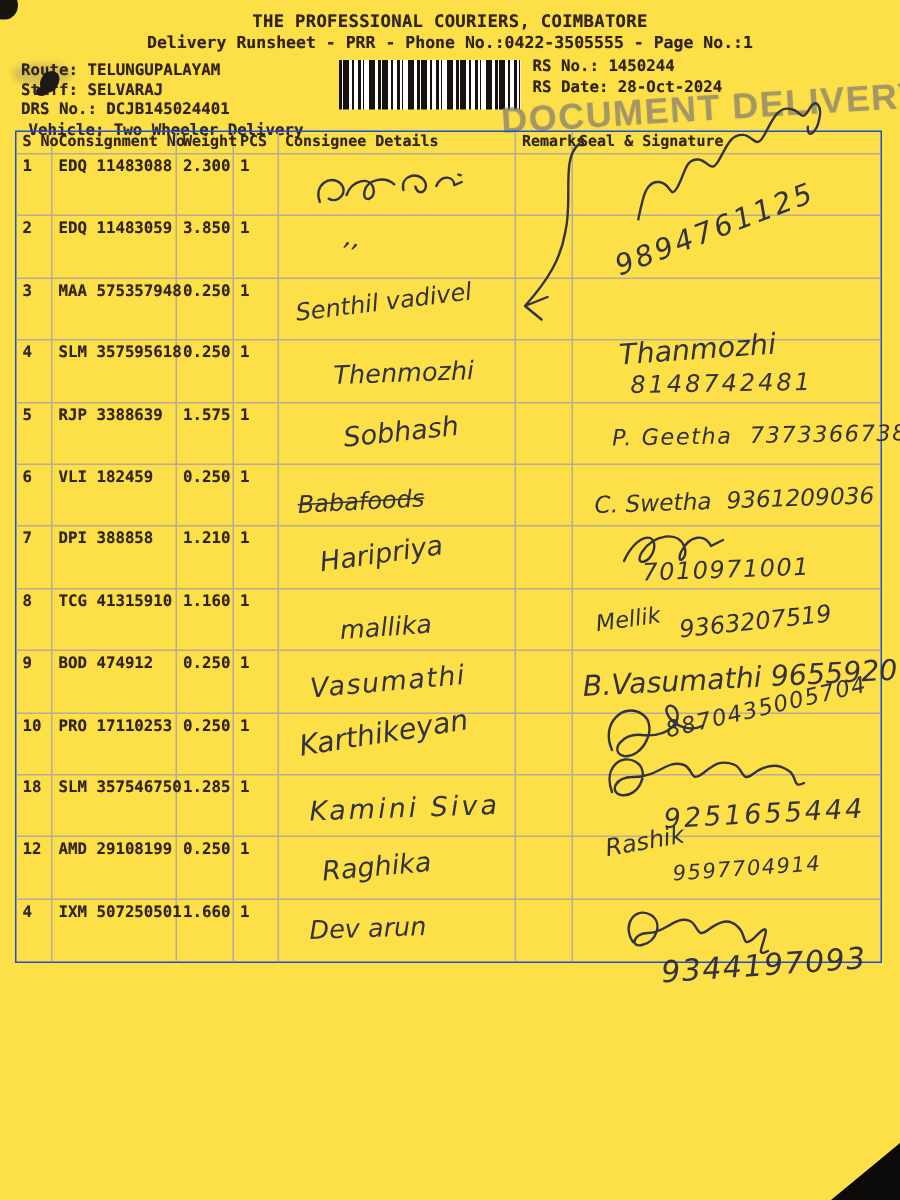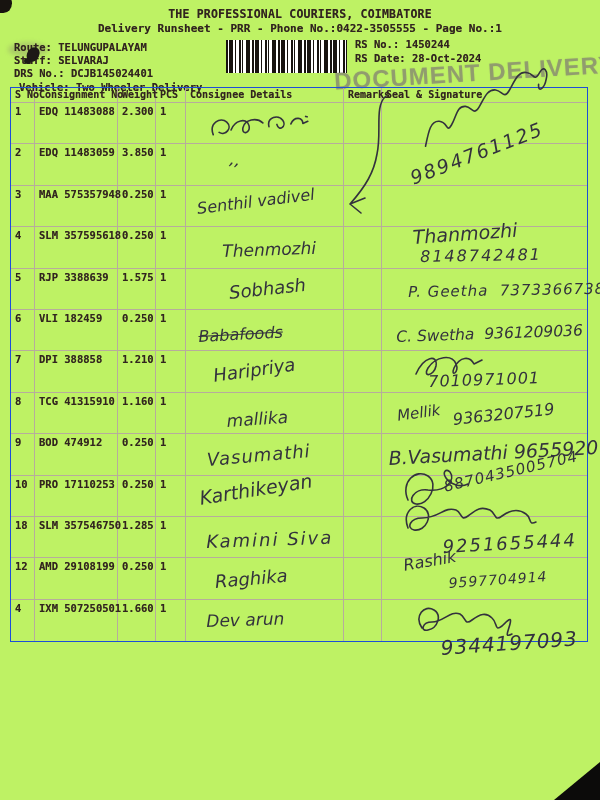--- a/index.html
+++ b/index.html
@@ -1,17 +1,17 @@
 <!DOCTYPE html>
 <html><head>
 <meta charset="utf-8">
 <style>
   html,body{margin:0;padding:0;}
   body{width:600px;height:800px;overflow:hidden;background:#e8e6e2;}
-  .page{position:relative;width:600px;height:800px;background:#bef264;
+  .page{position:relative;width:600px;height:800px;background:#fde047;
         font-family:"DejaVu Sans Mono",monospace;color:#2e2420;overflow:hidden;}
   
   .print{font-family:"DejaVu Sans Mono",monospace;font-weight:bold;color:#30241f;
          text-shadow:0 0 .5px rgba(70,45,35,.55);white-space:nowrap;}
   .title{position:absolute;top:7px;left:0;width:600px;text-align:center;font-size:11.5px;letter-spacing:.2px;}
   .subtitle{position:absolute;top:22px;left:0;width:600px;text-align:center;font-size:11px;}
   .meta-left{position:absolute;left:14px;top:41px;font-size:10.5px;line-height:13.2px;}
   .meta-left .vehicle{padding-left:5px;}
   .meta-right{position:absolute;left:355px;top:38px;font-size:10.5px;line-height:13.5px;}
   

